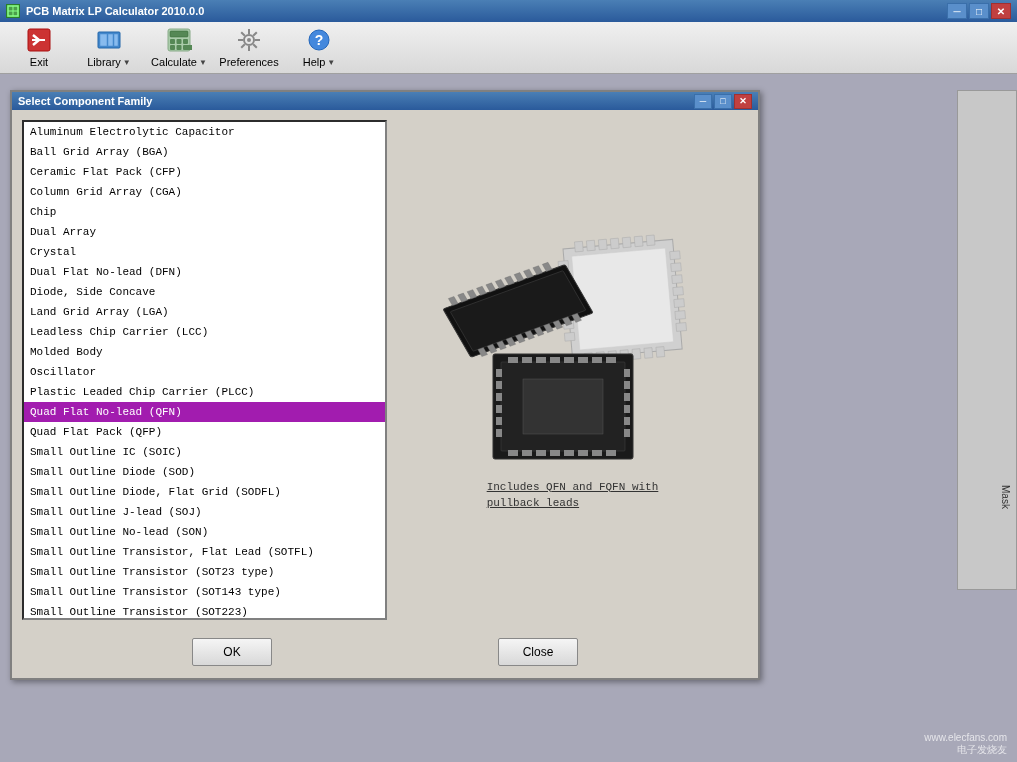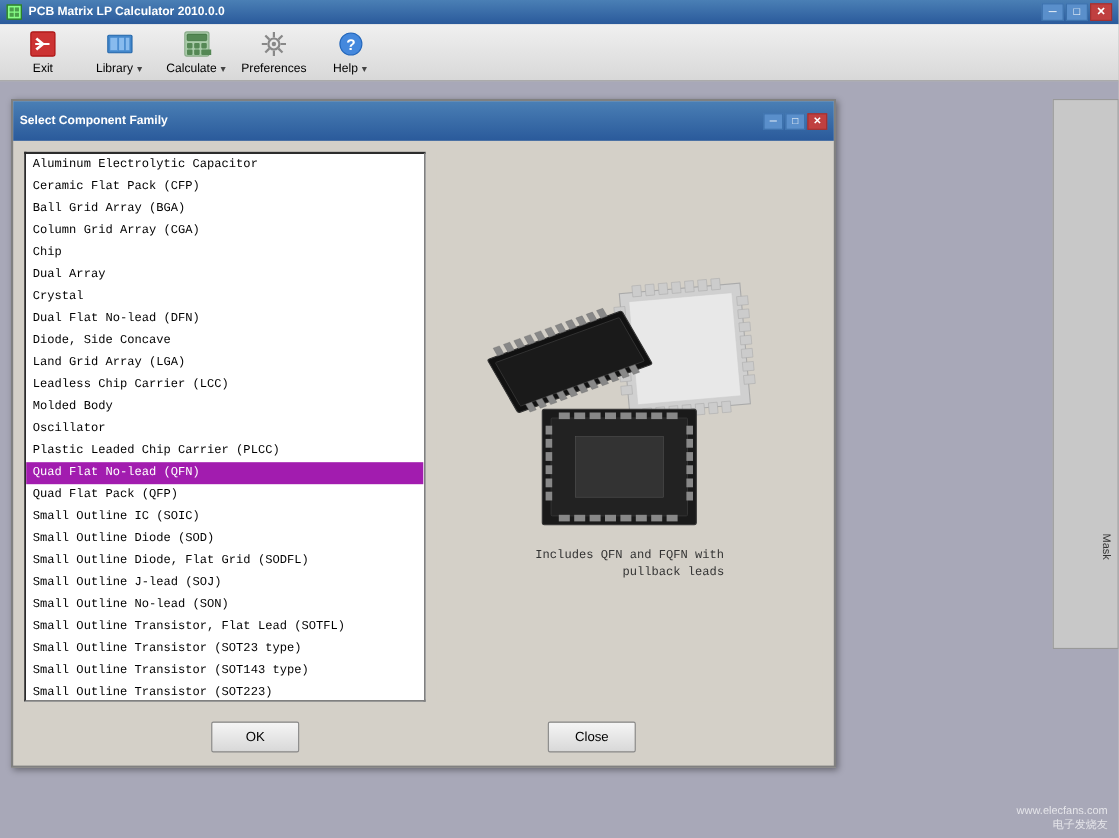--- a/index.html
+++ b/index.html
@@ -118,21 +118,21 @@
       top: 16px;
       left: 10px;
       width: 750px;
       background: #d4d0c8;
       border: 2px solid #808080;
       box-shadow: 2px 2px 6px rgba(0,0,0,0.4);
     }
     .dialog-title-bar {
       background: linear-gradient(to bottom, #4a7fb5, #2a5a9b);
       color: white;
-      height: 36px;
+      height: 18px;
       display: flex;
       align-items: center;
       justify-content: space-between;
       padding: 0 6px;
       font-family: 'Segoe UI', Arial, sans-serif;
       font-size: 11px;
       font-weight: bold;
     }
     .dialog-controls {
       display: flex;
@@ -191,26 +191,27 @@
       position: relative;
     }
 
     
     .chip-preview {
       width: 280px;
       height: 240px;
     }
 
     .preview-text {
-      text-align: right;
+      text-align: left;
       font-family: 'Courier New', monospace;
       font-size: 11px;
       color: #333;
       margin-top: 10px;
       line-height: 1.5;
+      text-decoration: underline;
     }
 
     
     .dialog-buttons {
       display: flex;
       justify-content: space-between;
       padding: 8px 180px 12px 180px;
     }
     .dlg-btn {
       width: 80px;
@@ -370,22 +371,22 @@
         <div class="d-btn">─</div>
         <div class="d-btn">□</div>
         <div class="d-btn close">✕</div>
       </div>
     </div>
 
     <div class="dialog-content">
 
       <div class="component-list" id="componentList">
       <div class="list-item">Aluminum Electrolytic Capacitor</div>
+          <div class="list-item">Ball Grid Array (BGA)</div>
           <div class="list-item">Ceramic Flat Pack (CFP)</div>
-          <div class="list-item">Ball Grid Array (BGA)</div>
           <div class="list-item">Column Grid Array (CGA)</div>
           <div class="list-item">Chip</div>
           <div class="list-item">Dual Array</div>
           <div class="list-item">Crystal</div>
           <div class="list-item">Dual Flat No-lead (DFN)</div>
           <div class="list-item">Diode, Side Concave</div>
           <div class="list-item">Land Grid Array (LGA)</div>
           <div class="list-item">Leadless Chip Carrier (LCC)</div>
           <div class="list-item">Molded Body</div>
           <div class="list-item">Oscillator</div>

